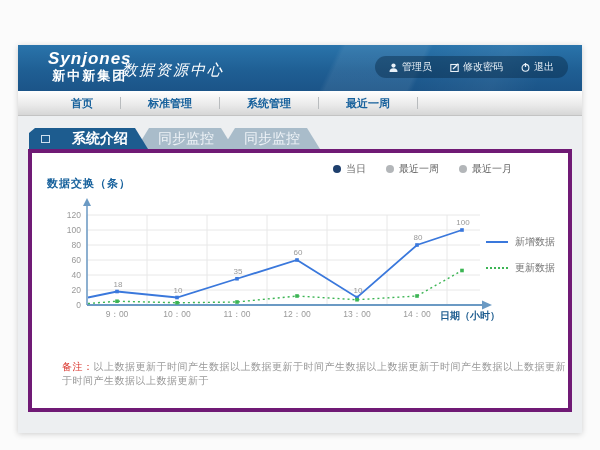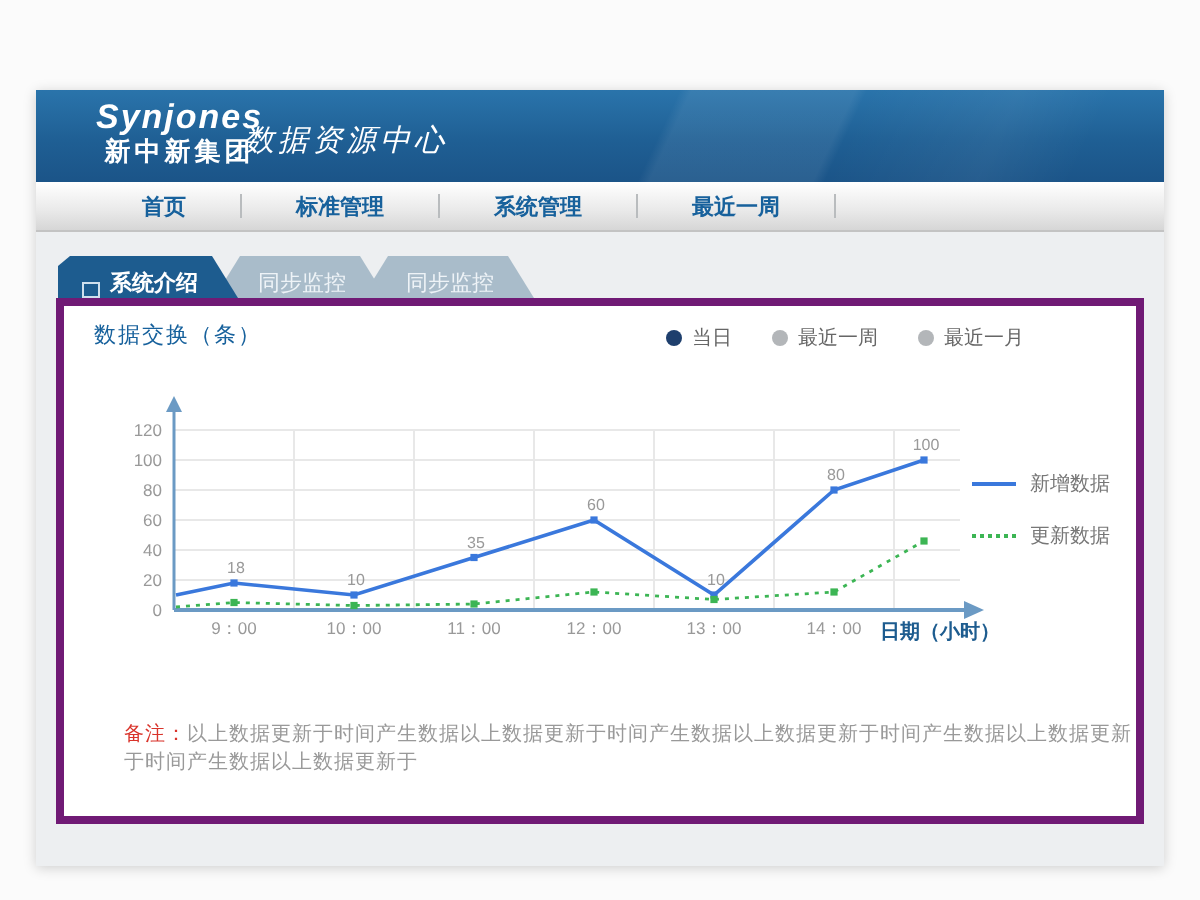--- a/index.html
+++ b/index.html
@@ -42,22 +42,22 @@
     height:25px; background:linear-gradient(180deg,#ffffff 0%, #e9e9e9 60%, #d6d6d6 100%);
     border-bottom:1px solid #c3c3c3;
     display:flex; align-items:center; padding-left:26px;text-align:right;
   }
   .nav-item { color:#17619c; font-size:11px; font-weight:bold; padding:0 27px; cursor:pointer; }
   .nav-sep { width:1px; height:12px; background:#b9bcbe; }
   
   .content { position:absolute; top:72px; left:0; right:0; bottom:0; background:#edeff1; padding:11px 10px 0 10px; }
   .tabs { display:flex; height:21px; margin-left:1px; position:relative; }
   .tab {
-    height:21px; display:flex; align-items:flex-end; gap:5px;
-    font-size:11px; cursor:pointer; position:relative;
+    height:21px; display:flex; align-items:center; gap:22px;
+    font-size:14px; cursor:pointer; position:relative;
   }
   .tab.active {
     background:#1d5c8f; color:#fff; font-weight:bold;
     padding:0 20px 0 12px; z-index:3;
     clip-path:polygon(0 100%, 0 5px, 6px 0, calc(100% - 13px) 0, 100% 100%);
   }
   .tab.inactive {
     background:#a9bcca; color:#eef3f7;
     padding:0 20px 0 22px; margin-left:-12px; z-index:2;
     clip-path:polygon(0 100%, 13px 0, calc(100% - 13px) 0, 100% 100%);
@@ -66,21 +66,21 @@
   .tab-icon { width:9px; height:8px; border:1px solid #cfe0ee; background:transparent; }
   
   .panel {
     position:relative; background:#fff; border:4px solid #701a75;
     height:263px;
   }
   .radios { position:absolute; top:9px; right:56px; display:flex; gap:20px; }
   .radio { display:flex; align-items:center; gap:5px; font-size:10px; color:#666; cursor:pointer; }
   .radio .dot { width:8px; height:8px; border-radius:50%; background:#b3b6b9; }
   .radio.selected .dot { background:#1e3f6d; }
-  .ylabel { position:absolute; left:15px; top:7px; font-size:11px; font-weight:normal; color:#17619c; letter-spacing:1px; }
+  .ylabel { position:absolute; left:15px; top:23px; font-size:11px; font-weight:bold; color:#17619c; letter-spacing:1px; }
   #chart { position:absolute; left:10px; top:40px; }
   .legend { position:absolute; right:13px; top:82px; display:flex; flex-direction:column; gap:12px; }
   .legend-row { display:flex; align-items:center; gap:7px; font-size:10px; color:#777; }
   .swatch { width:22px; height:0; border-top-width:2px; }
   .swatch.solid  { border-top-style:solid; }
   .swatch.dotted { border-top-style:dotted; }
   .note { position:absolute; left:30px; top:207px; font-size:10px; color:#999; letter-spacing:0.5px; }
   .note-prefix { color:#d9342b; }
   text { font-family:"Liberation Sans", sans-serif; }
 </style>
@@ -88,20 +88,43 @@
 <body>
 
 <div class="app">
 
   <div class="header">
     <div class="logo">
       <div class="logo-en">Synjones</div>
       <div class="logo-cn">新中新集团</div>
     </div>
     <div class="app-title">数据资源中心</div>
+    <div class="user-pill">
+      <div class="user-item">
+        <svg width="9" height="9" viewBox="0 0 9 9">
+            <circle cx="4.5" cy="2.6" r="2.1" fill="#e8f0f7"></circle>
+            <path d="M0.5 9 Q0.5 5.3 4.5 5.3 Q8.5 5.3 8.5 9 Z" fill="#e8f0f7"></path>
+          </svg>
+        <span>管理员</span>
+      </div>
+      <div class="user-item">
+        <svg width="9" height="9" viewBox="0 0 9 9">
+            <rect x="0.8" y="1.5" width="7.4" height="7" fill="none" stroke="#e8f0f7" stroke-width="1.1"></rect>
+            <line x1="3" y1="6" x2="8.3" y2="0.7" stroke="#e8f0f7" stroke-width="1.3"></line>
+          </svg>
+        <span>修改密码</span>
+      </div>
+      <div class="user-item">
+        <svg width="9" height="9" viewBox="0 0 9 9">
+            <circle cx="4.5" cy="4.8" r="3.4" fill="none" stroke="#e8f0f7" stroke-width="1.1"></circle>
+            <line x1="4.5" y1="0" x2="4.5" y2="4" stroke="#e8f0f7" stroke-width="1.3"></line>
+          </svg>
+        <span>退出</span>
+      </div>
+    </div>
   </div>
 
   <div class="nav">
     <div class="nav-item">首页</div>
     <div class="nav-sep"></div>
     <div class="nav-item">标准管理</div>
     <div class="nav-sep"></div>
     <div class="nav-item">系统管理</div>
     <div class="nav-sep"></div>
     <div class="nav-item">最近一周</div>

